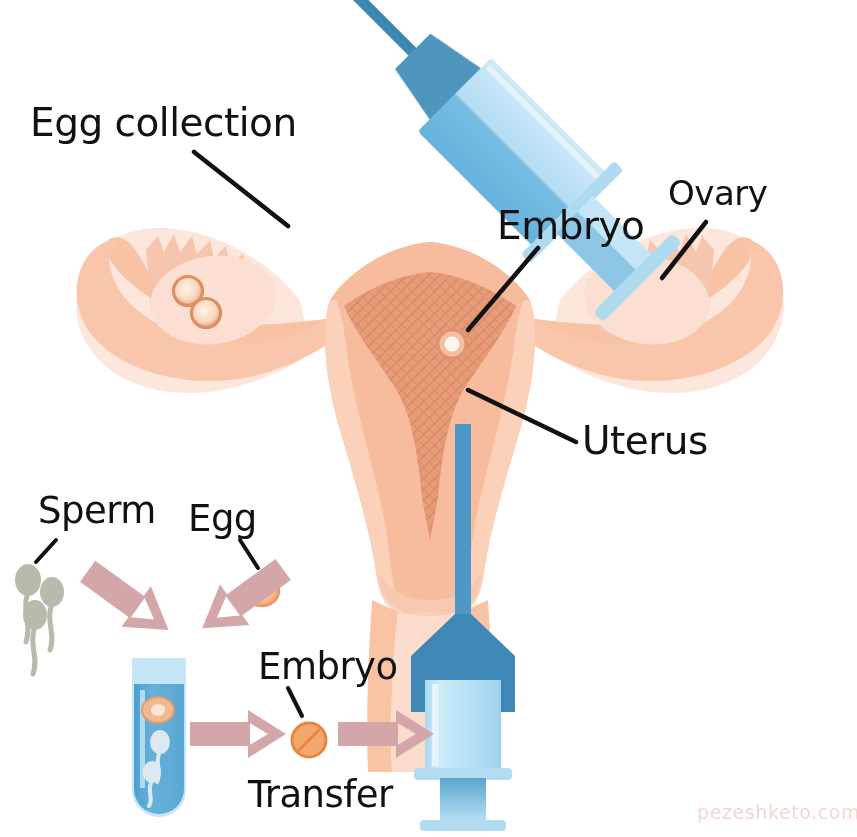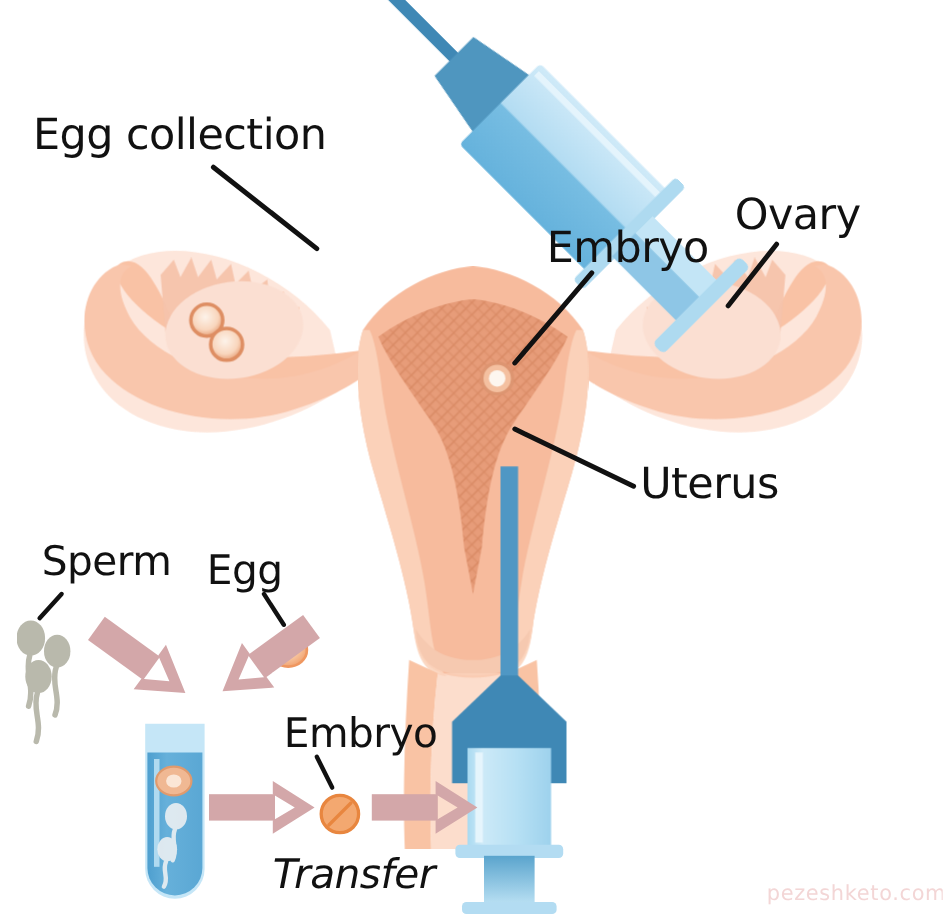--- a/index.html
+++ b/index.html
@@ -27,27 +27,27 @@
   .lbl {
     position: absolute;
     font-family: "DejaVu Sans", sans-serif;
     color: #111111;
     white-space: nowrap;
     letter-spacing: -0.5px;
     line-height: 1;
     user-select: none;
   }
   #lbl-egg-collection { left: 30px;  top: 103px; font-size: 39px; }
-  #lbl-ovary          { left: 668px; top: 176px; font-size: 39px; }
+  #lbl-ovary          { left: 668px; top: 176px; font-size: 34px; }
   #lbl-embryo-uterus  { left: 497px; top: 206px; font-size: 39px; }
   #lbl-uterus         { left: 582px; top: 421px; font-size: 39px; }
   #lbl-sperm          { left: 38px;  top: 492px; font-size: 37px; }
   #lbl-egg            { left: 188px; top: 500px; font-size: 37px; }
   #lbl-embryo-dish    { left: 258px; top: 648px; font-size: 37px; }
-  #lbl-transfer       { left: 248px; top: 776px; font-size: 37px; font-style: italic; }
+  #lbl-transfer       { left: 248px; top: 776px; font-size: 37px; }
   #watermark {
     position: absolute;
     left: 697px; top: 801px;
     font-size: 19px;
     color: #f3d6d6;
     letter-spacing: 0.6px;
     font-family: "DejaVu Sans", sans-serif;
     white-space: nowrap;
     user-select: none;
   }

